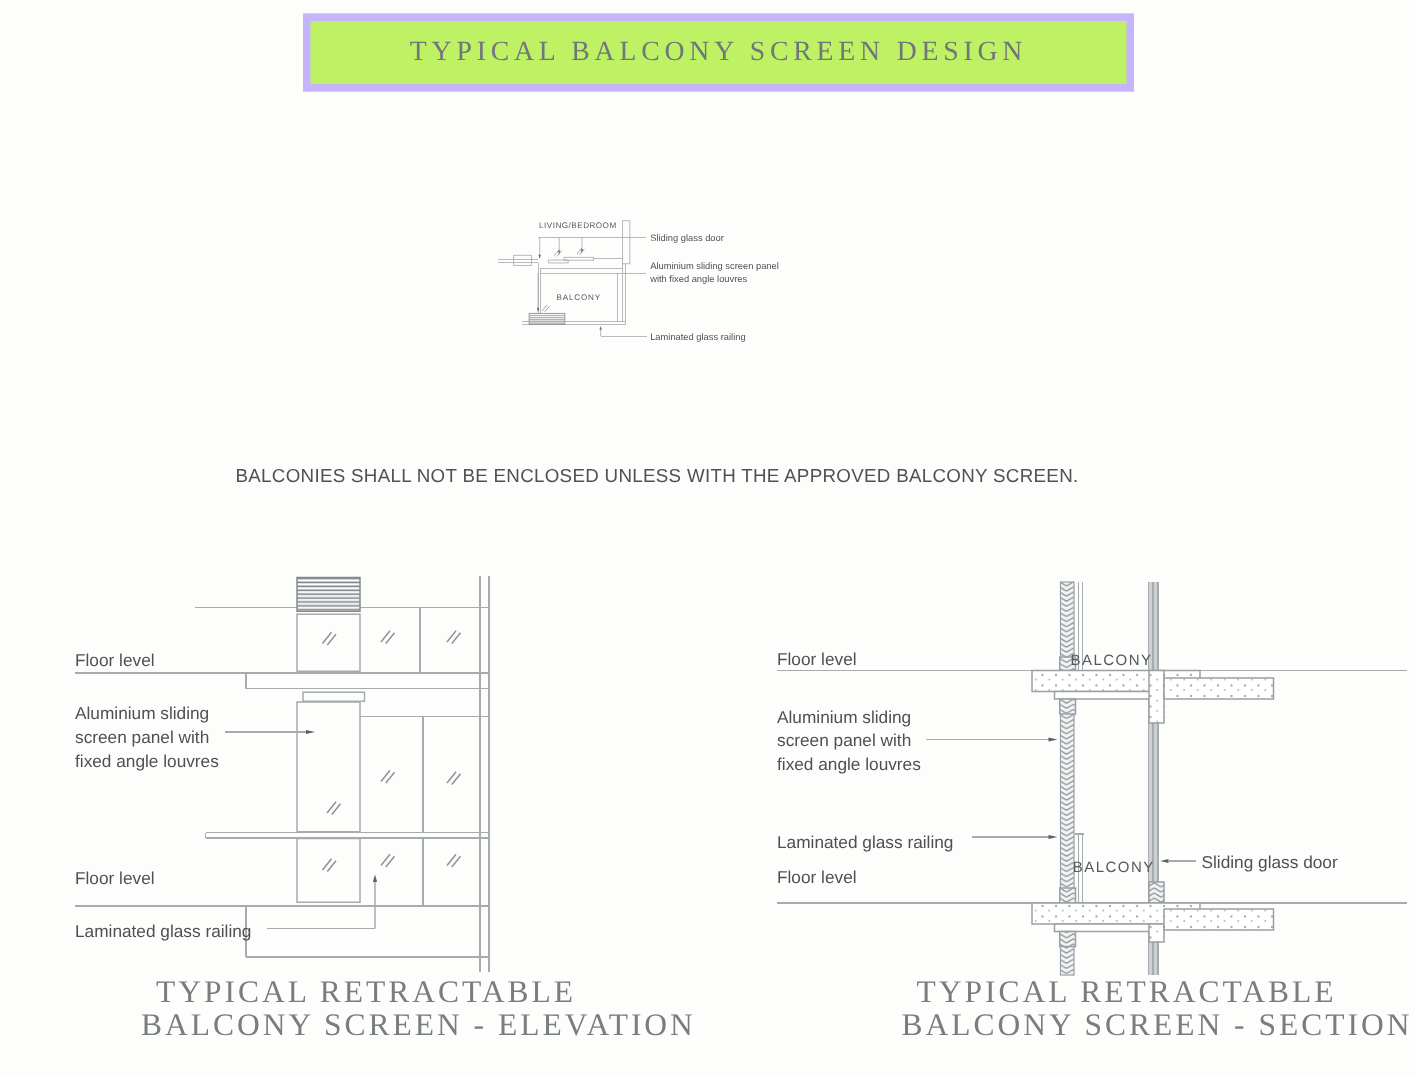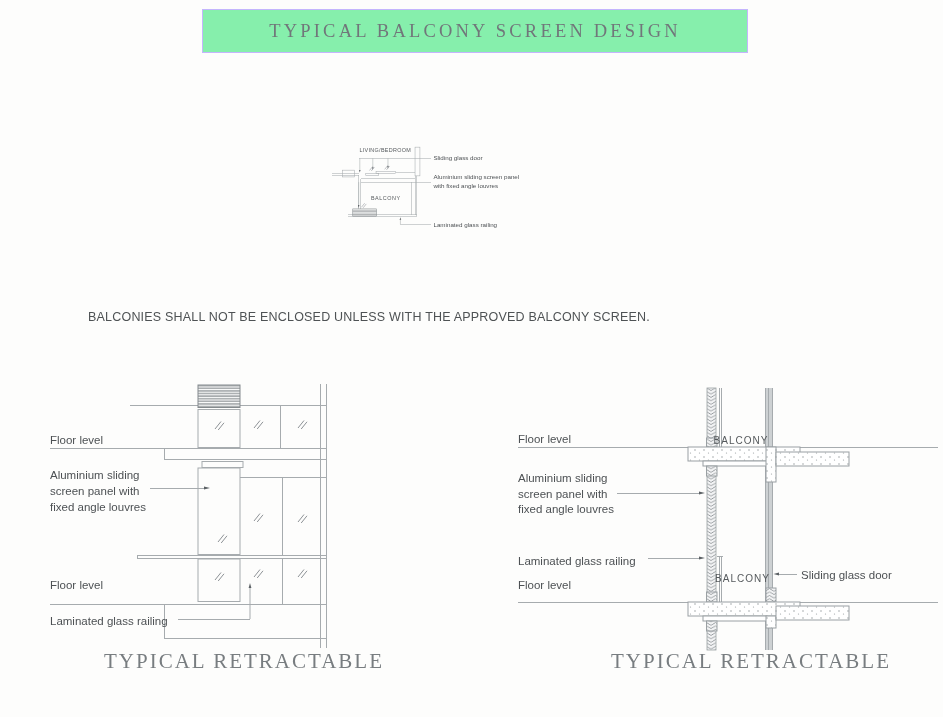--- a/index.html
+++ b/index.html
@@ -1,28 +1,28 @@
 <!DOCTYPE html>
 <html><head>
 <meta charset="utf-8">
 <style>
   html,body{margin:0;padding:0;background:#fdfdfc;}
   #page{position:relative;width:943px;height:717px;background:#fdfdfc;overflow:hidden;
         font-family:"Liberation Sans",sans-serif;}
   .abs{position:absolute;}
   
-  #title-box{left:202px;top:9px;width:544px;height:42px;border:1px solid #c4b5fd;
-             display:flex;align-items:center;justify-content:center;background:#86efac;}
+  #title-box{left:202px;top:9px;width:544px;height:42px;border:5px solid #c4b5fd;
+             display:flex;align-items:center;justify-content:center;background:#bef264;}
   #title-box .t{font-family:"Liberation Serif",serif;font-size:18.5px;color:#71767a;
                 letter-spacing:3.2px;white-space:nowrap;}
   
   .caption{font-family:"Liberation Serif",serif;color:#787d80;text-align:center;
            letter-spacing:2px;font-size:21px;line-height:22px;white-space:nowrap;}
   #plan-caption{left:73px;top:284px;width:700px;font-size:16px;}
-  #plan-note{left:88px;top:310px;width:700px;text-align:left;font-size:12.5px;
+  #plan-note{left:88px;top:310px;width:700px;text-align:center;font-size:12.5px;
              color:#4e5254;letter-spacing:0.2px;}
   #elev-caption{left:94px;top:650px;width:300px;}
   #sect-caption{left:601px;top:650px;width:300px;}
   
   svg{overflow:visible;}
   .lbl{font-family:"Liberation Sans",sans-serif;font-size:11.5px;fill:#4d5154;}
   .tiny{font-family:"Liberation Sans",sans-serif;font-size:10px;fill:#55595c;letter-spacing:0.6px;}
   .tiny2{font-family:"Liberation Sans",sans-serif;font-size:10px;fill:#55595c;letter-spacing:1px;}
   .ln{stroke:#a6abae;stroke-width:1;fill:none;}
   .lnc{stroke:#a6abae;stroke-width:1;fill:none;shape-rendering:crispEdges;}
@@ -164,20 +164,21 @@
     <text class="lbl" x="50" y="444">Floor level</text>
     <text class="lbl" x="50" y="479">Aluminium sliding</text>
     <text class="lbl" x="50" y="495">screen panel with</text>
     <text class="lbl" x="50" y="511">fixed angle louvres</text>
     <text class="lbl" x="50" y="589">Floor level</text>
     <text class="lbl" x="50" y="624.5">Laminated glass railing</text>
   </svg>
 
   <div class="abs caption" id="elev-caption">
     <div>TYPICAL RETRACTABLE</div>
+    <div>BALCONY SCREEN - ELEVATION</div>
   </div>
 
   <svg class="abs" style="left:505px;top:380px" width="440" height="275" viewBox="505 380 440 275">
     <g>
 
       <line class="lnc" x1="518" y1="447" x2="938" y2="447"></line>
       <line class="lnc" x1="518" y1="602" x2="938" y2="602"></line>
 
       <rect x="707" y="388" width="9" height="262" fill="url(#hz)" stroke="#9aa0a3" stroke-width="0.8"></rect>
 
@@ -224,15 +225,16 @@
     <text class="lbl" x="518" y="482">Aluminium sliding</text>
     <text class="lbl" x="518" y="497.5">screen panel with</text>
     <text class="lbl" x="518" y="513">fixed angle louvres</text>
     <text class="lbl" x="518" y="565">Laminated glass railing</text>
     <text class="lbl" x="518" y="588.5">Floor level</text>
     <text class="lbl" x="801" y="578.5">Sliding glass door</text>
   </svg>
 
   <div class="abs caption" id="sect-caption">
     <div>TYPICAL RETRACTABLE</div>
+    <div>BALCONY SCREEN - SECTION</div>
   </div>
 
 </div>
 
 </body></html>

